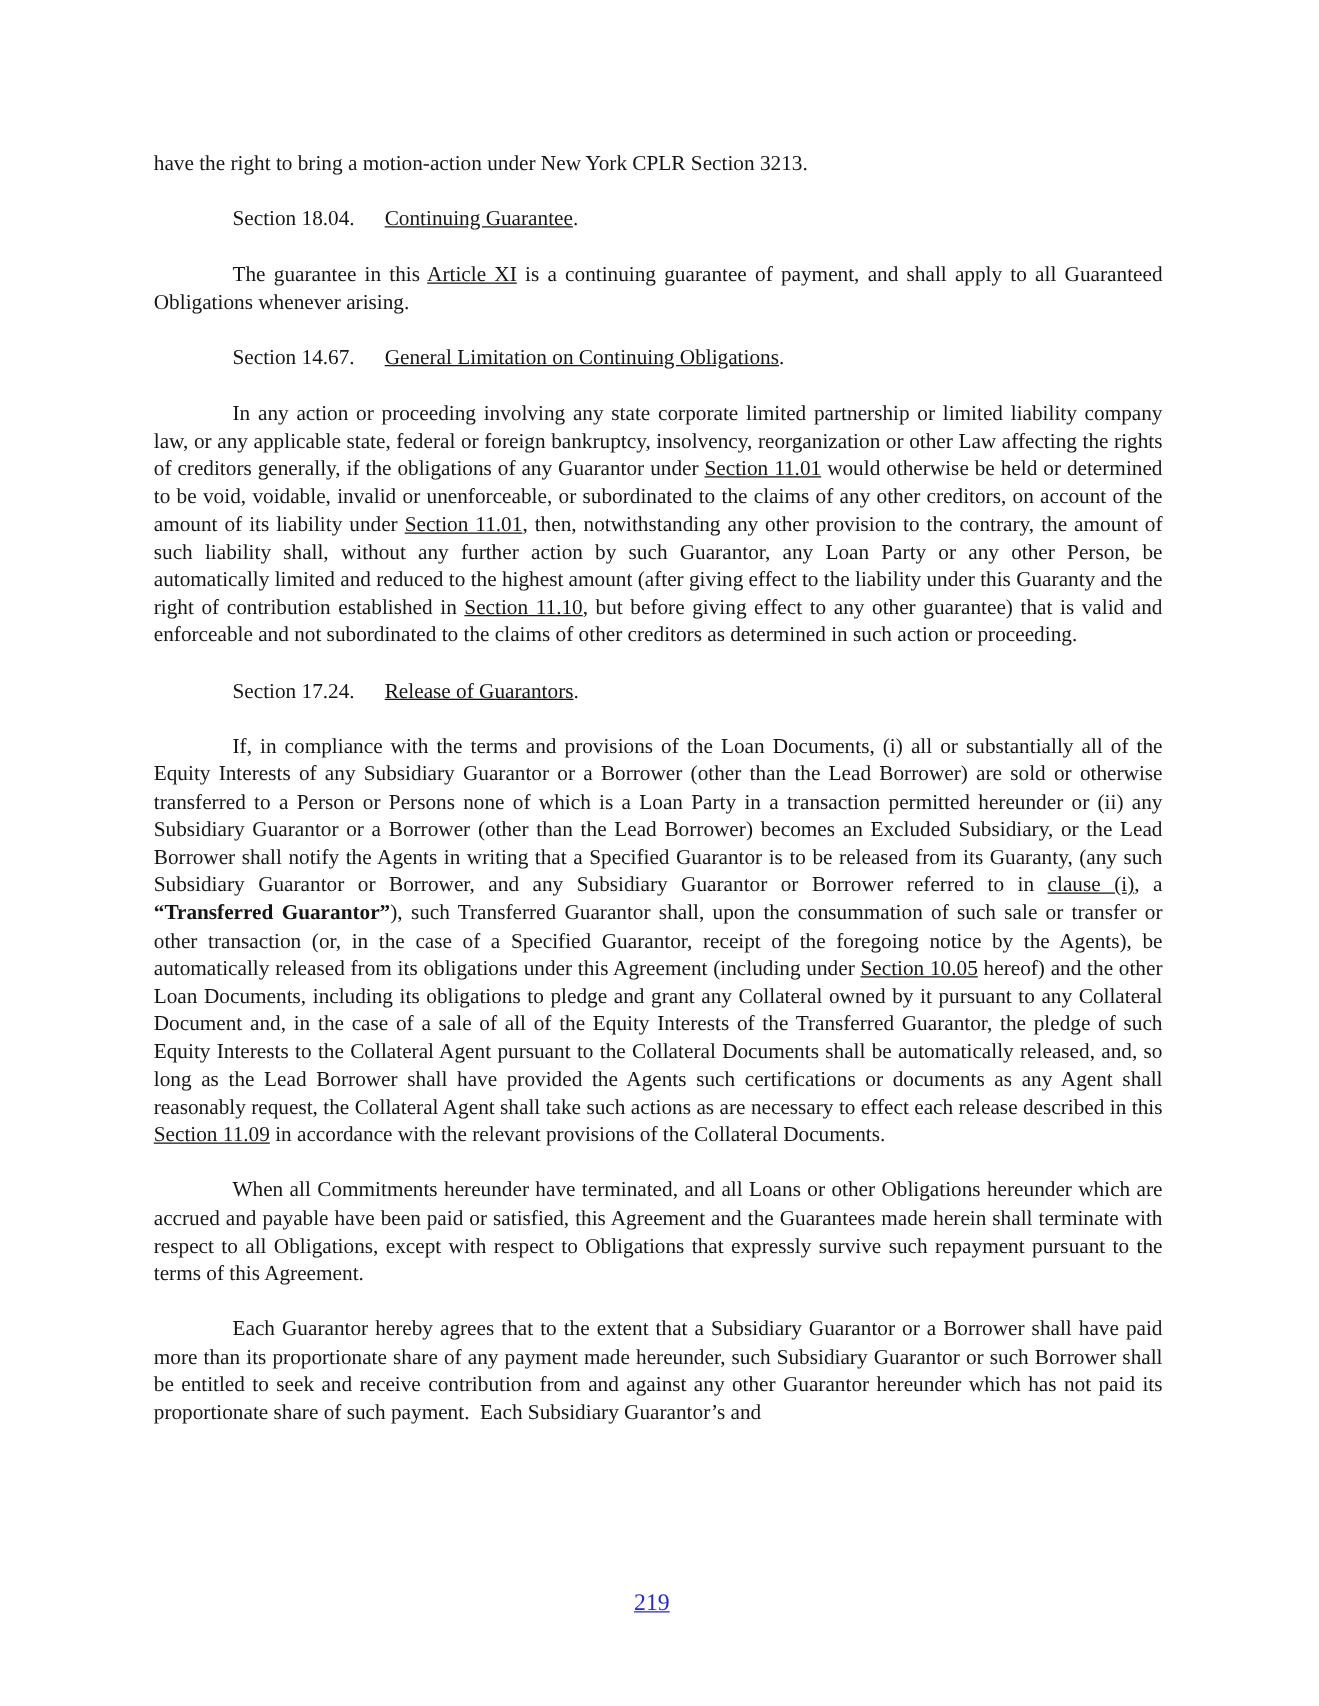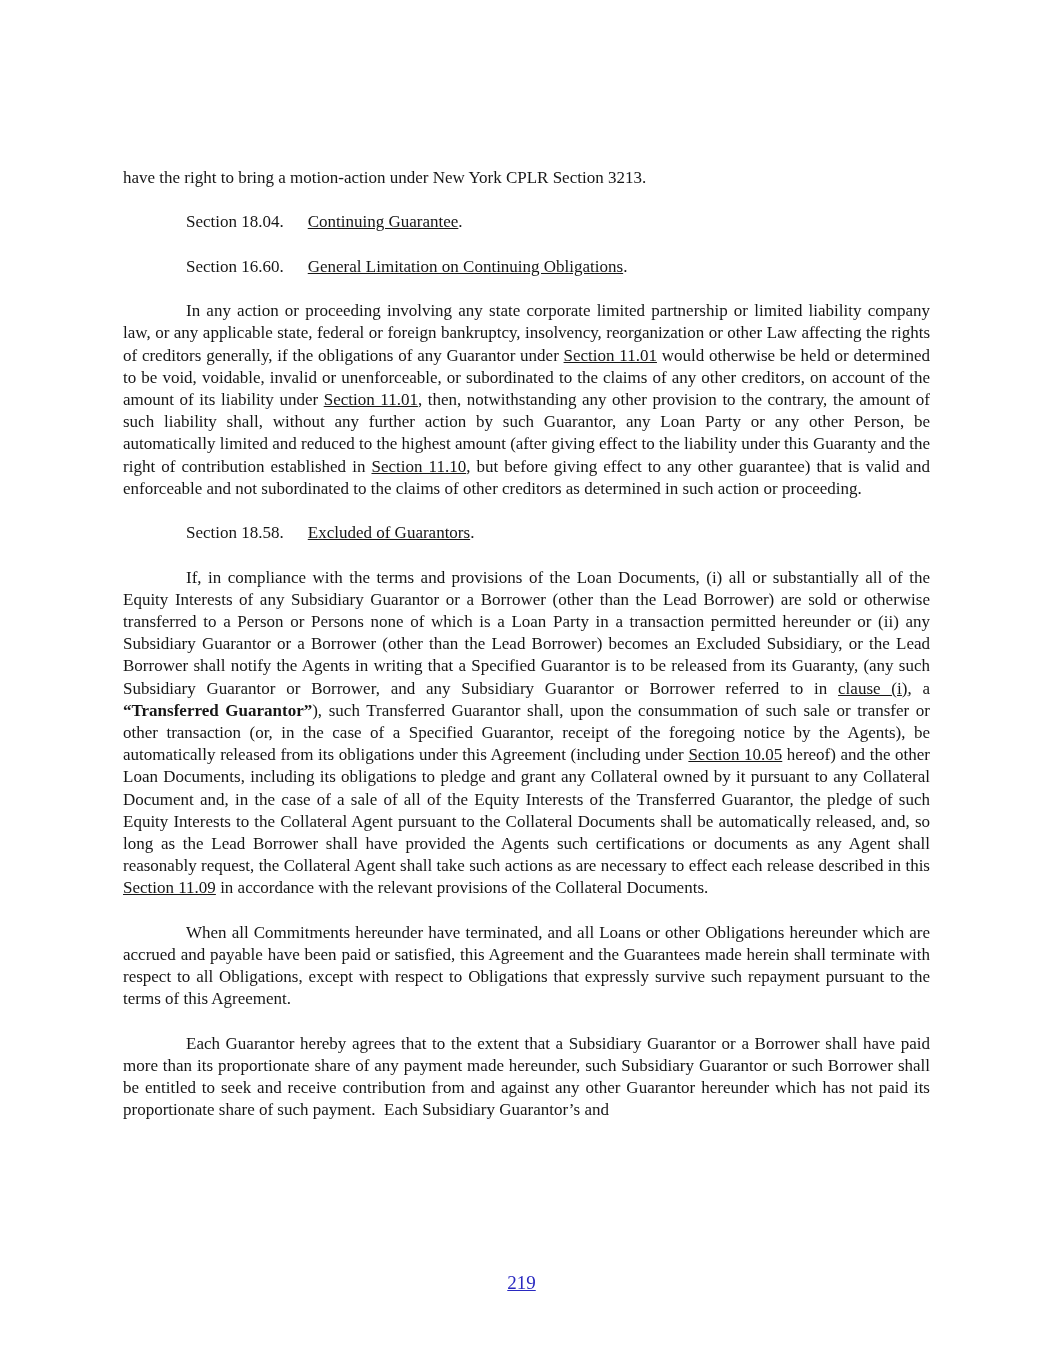--- a/index.html
+++ b/index.html
@@ -13,21 +13,20 @@
     color: #161616;
     overflow: hidden;
   }
   .doc {
     position: absolute;
     left: 123px;
     top: 120px;
     width: 807px;
     font-size: 17px;
     line-height: 22.2px;
-    margin-top: 47px;
   }
   .doc p { margin: 0 0 22.2px 0; }
   .para { text-align: justify; }
   .para.indent { text-indent: 63px; }
   .heading { text-indent: 63px; text-align: left; }
   .s-u { text-decoration: underline; text-align: center; }
   .s-b { font-weight: bold; }
   .s-tab { display: inline-block; width: 24px; }
   .footer {
     position: absolute;
@@ -43,23 +42,24 @@
     cursor: pointer;
   }
 </style>
 </head>
 <body>
 
 <div class="page" style="background: rgb(255, 255, 255); color: rgb(22, 22, 22);">
   <div class="doc">
       <p class="para"><span>have the right to bring a motion-action under New York CPLR Section 3213.</span></p>
       <p class="heading"><span>Section 18.04.</span><span class="s-tab"></span><span class="s-u">Continuing Guarantee</span><span>.</span></p>
-      <p class="heading"><span>Section 16.60.</span><span class="s-tab"></span><span class="s-u">General Limitation on Continuing Obligations</span><span>.</span></p>
+      <p class="para indent"><span>The guarantee in this </span><span class="s-u">Article XI</span><span> is a continuing guarantee of payment, and shall apply to all Guaranteed Obligations whenever arising.</span></p>
+      <p class="heading"><span>Section 14.67.</span><span class="s-tab"></span><span class="s-u">General Limitation on Continuing Obligations</span><span>.</span></p>
       <p class="para indent"><span>In any action or proceeding involving any state corporate limited partnership or limited liability company law, or any applicable state, federal or foreign bankruptcy, insolvency, reorganization or other Law affecting the rights of creditors generally, if the obligations of any Guarantor under </span><span class="s-u">Section 11.01</span><span> would otherwise be held or determined to be void, voidable, invalid or unenforceable, or subordinated to the claims of any other creditors, on account of the amount of its liability under </span><span class="s-u">Section 11.01</span><span>, then, notwithstanding any other provision to the contrary, the amount of such liability shall, without any further action by such Guarantor, any Loan Party or any other Person, be automatically limited and reduced to the highest amount (after giving effect to the liability under this Guaranty and the right of contribution established in </span><span class="s-u">Section 11.10</span><span>, but before giving effect to any other guarantee) that is valid and enforceable and not subordinated to the claims of other creditors as determined in such action or proceeding.</span></p>
-      <p class="heading"><span>Section 18.58.</span><span class="s-tab"></span><span class="s-u">Excluded of Guarantors</span><span>.</span></p>
+      <p class="heading"><span>Section 17.24.</span><span class="s-tab"></span><span class="s-u">Release of Guarantors</span><span>.</span></p>
       <p class="para indent"><span>If, in compliance with the terms and provisions of the Loan Documents, (i) all or substantially all of the Equity Interests of any Subsidiary Guarantor or a Borrower (other than the Lead Borrower) are sold or otherwise transferred to a Person or Persons none of which is a Loan Party in a transaction permitted hereunder or (ii) any Subsidiary Guarantor or a Borrower (other than the Lead Borrower) becomes an Excluded Subsidiary, or the Lead Borrower shall notify the Agents in writing that a Specified Guarantor is to be released from its Guaranty, (any such Subsidiary Guarantor or Borrower, and any Subsidiary Guarantor or Borrower referred to in </span><span class="s-u">clause (i)</span><span>, a </span><span class="s-b">“Transferred Guarantor”</span><span>), such Transferred Guarantor shall, upon the consummation of such sale or transfer or other transaction (or, in the case of a Specified Guarantor, receipt of the foregoing notice by the Agents), be automatically released from its obligations under this Agreement (including under </span><span class="s-u">Section 10.05</span><span> hereof) and the other Loan Documents, including its obligations to pledge and grant any Collateral owned by it pursuant to any Collateral Document and, in the case of a sale of all of the Equity Interests of the Transferred Guarantor, the pledge of such Equity Interests to the Collateral Agent pursuant to the Collateral Documents shall be automatically released, and, so long as the Lead Borrower shall have provided the Agents such certifications or documents as any Agent shall reasonably request, the Collateral Agent shall take such actions as are necessary to effect each release described in this </span><span class="s-u">Section 11.09</span><span> in accordance with the relevant provisions of the Collateral Documents.</span></p>
       <p class="para indent"><span>When all Commitments hereunder have terminated, and all Loans or other Obligations hereunder which are accrued and payable have been paid or satisfied, this Agreement and the Guarantees made herein shall terminate with respect to all Obligations, except with respect to Obligations that expressly survive such repayment pursuant to the terms of this Agreement.</span></p>
       <p class="para indent"><span>Each Guarantor hereby agrees that to the extent that a Subsidiary Guarantor or a Borrower shall have paid more than its proportionate share of any payment made hereunder, such Subsidiary Guarantor or such Borrower shall be entitled to seek and receive contribution from and against any other Guarantor hereunder which has not paid its proportionate share of such payment.&nbsp; Each Subsidiary Guarantor’s and</span></p>
     </div>
   <div class="footer">
     <span class="pagenum" style="color: rgb(41, 41, 192);">219</span>
   </div>
 </div>
 
 </body></html>

